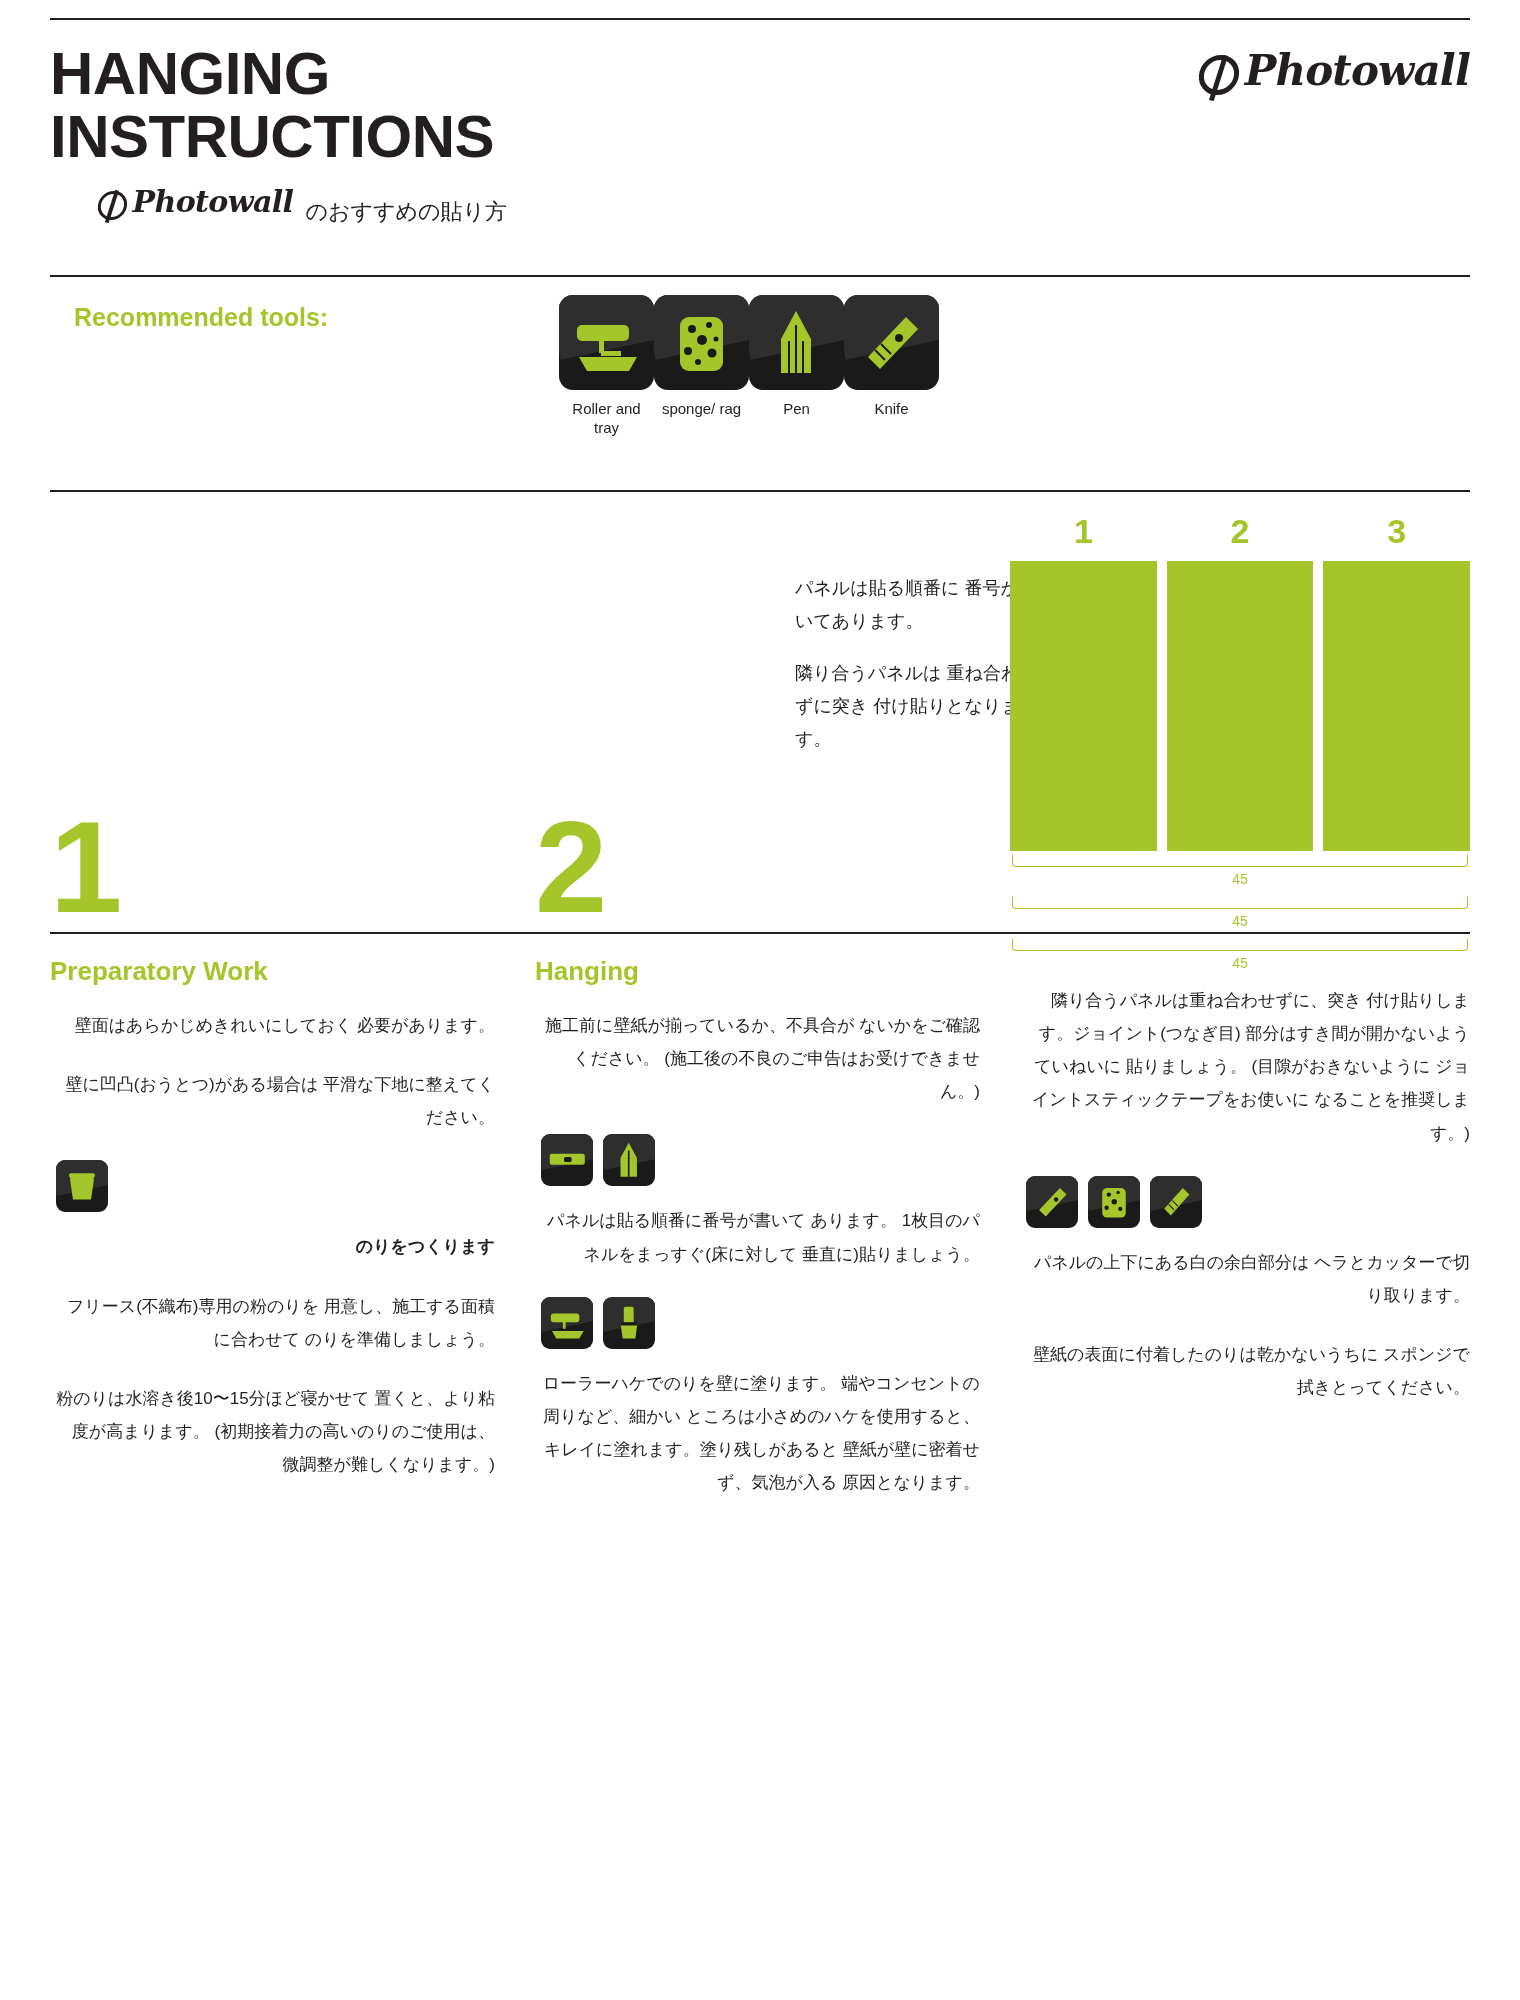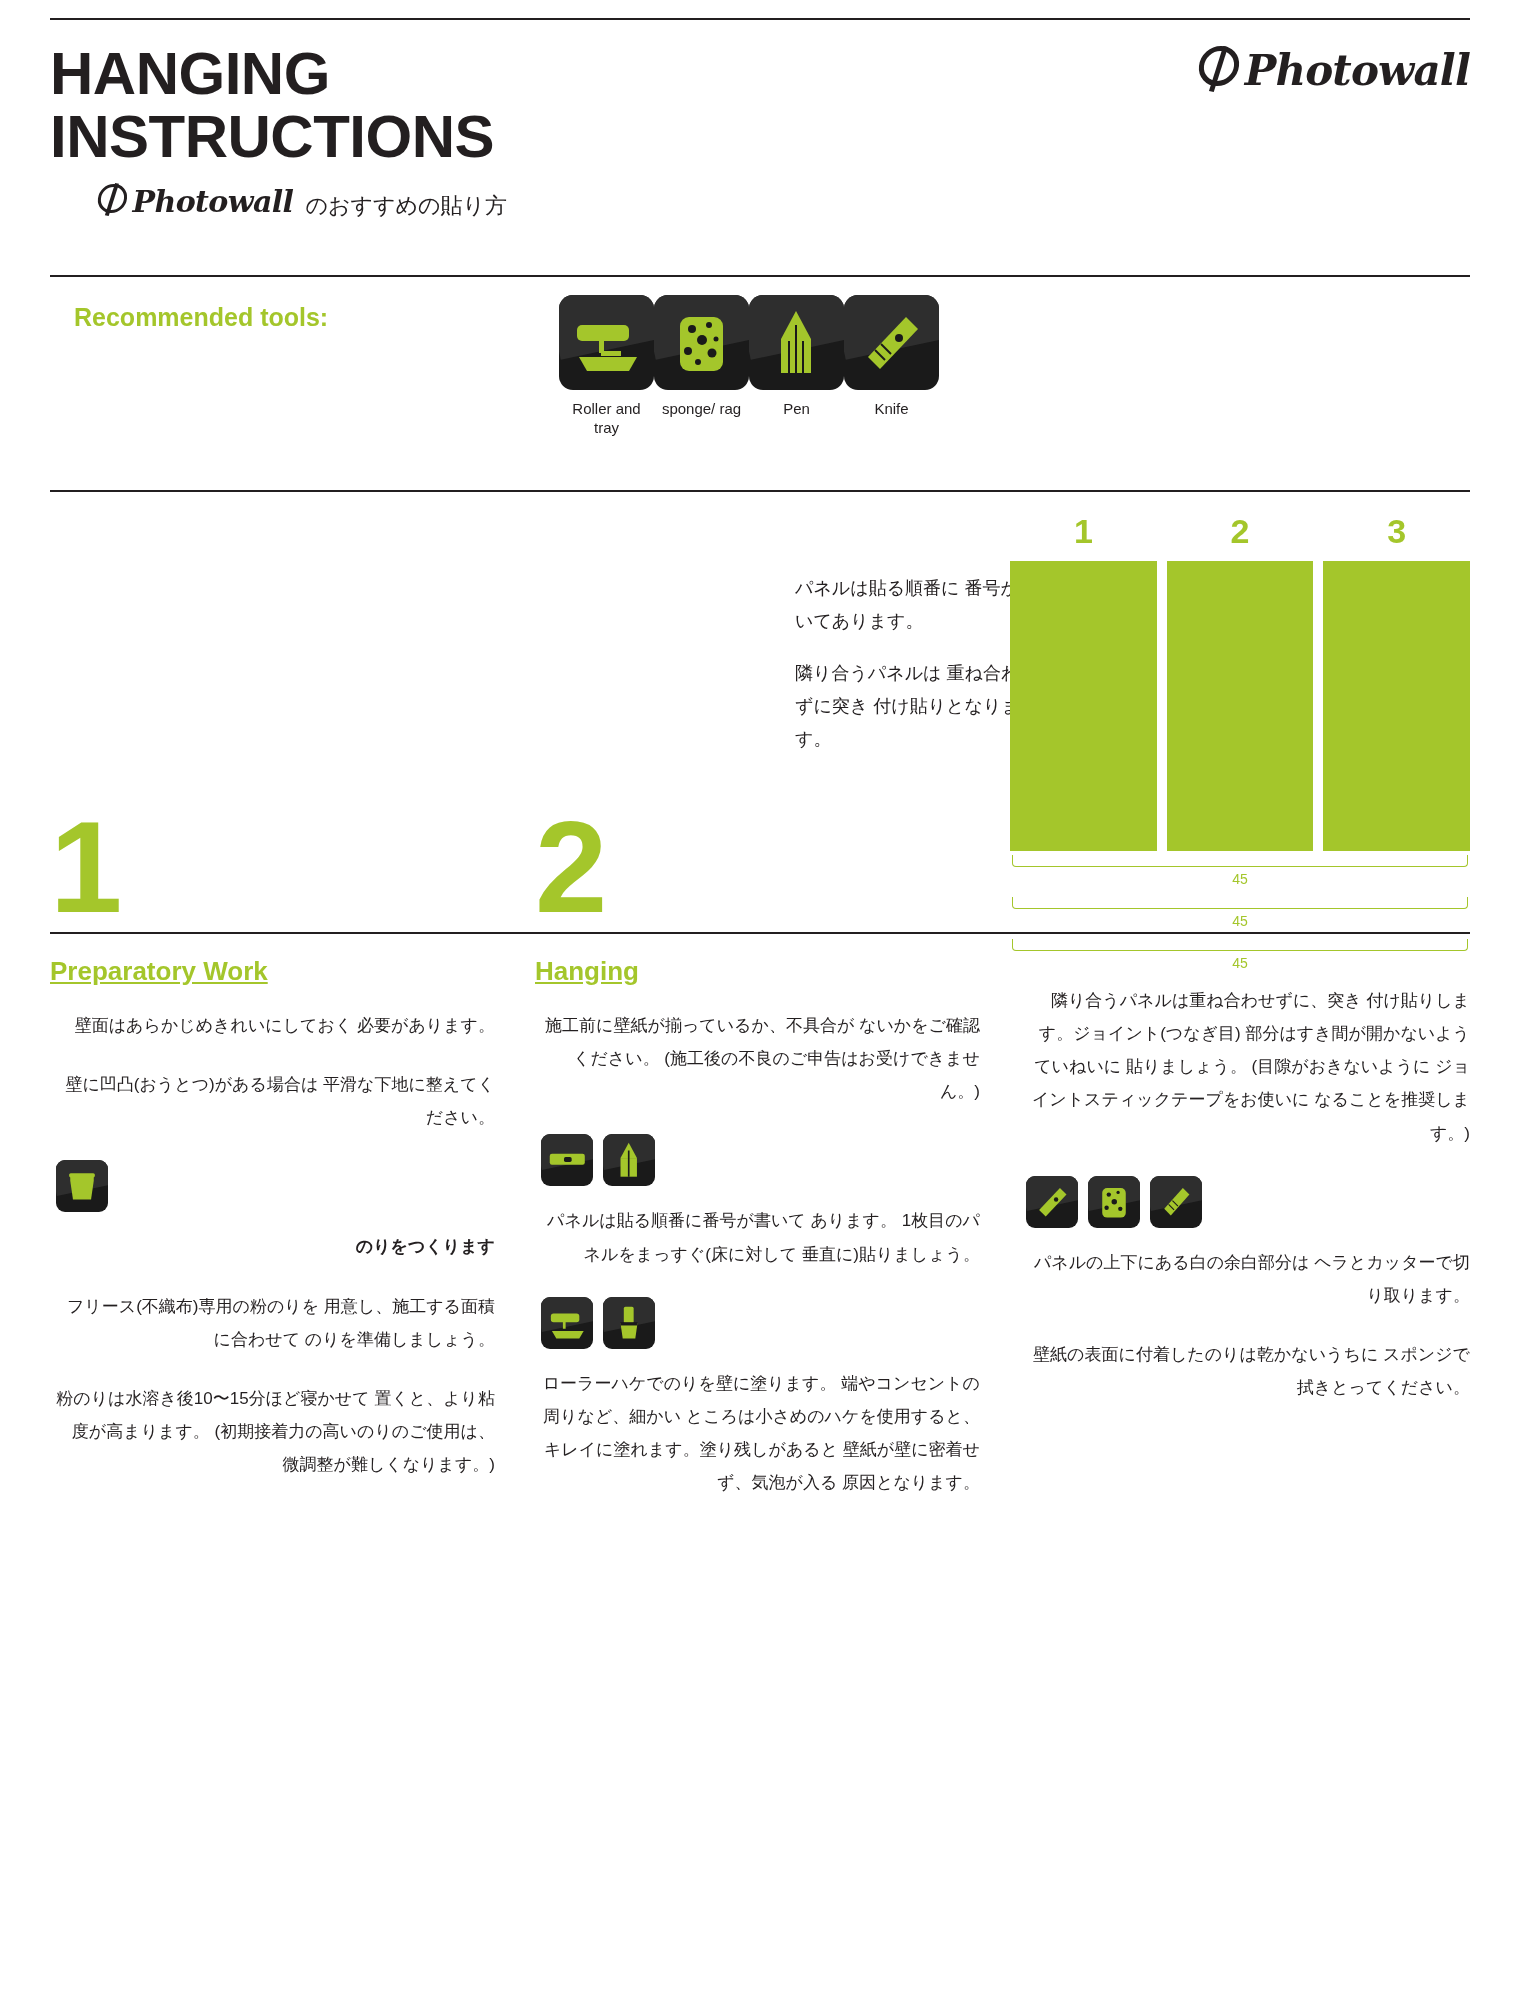--- a/index.html
+++ b/index.html
@@ -34,21 +34,21 @@
     letter-spacing: -0.5px;
     color: #231f20;
   }
   .brand-logo-top {
     position: absolute;
     right: 0;
     top: 26px;
   }
   .logo {
     display: inline-flex;
-    align-items: flex-start;
+    align-items: flex-end;
     gap: 6px;
   }
   .logo .mark {
     display: inline-block;
     position: relative;
     width: 0.95em;
     height: 0.95em;
     border: 0.13em solid #231f20;
     border-radius: 50%;
     transform: skewX(-6deg);
@@ -232,21 +232,20 @@
     padding-top: 22px;
     gap: 0;
   }
   .col { width: 485px; padding-right: 40px; }
   .col.c3 { width: 450px; padding-right: 0; }
   .col-head {
     font-size: 26px;
     font-weight: bold;
     color: #a4c62b;
     margin-bottom: 22px;
-    text-decoration: underline;
   }
   .body-text {
     font-size: 17px;
     line-height: 1.95;
     color: #231f20;
     padding-left: 6px;
   }
   .body-text.strong { font-weight: bold; }
   .block { margin-bottom: 26px; text-align: right; }
   .icon-row {

